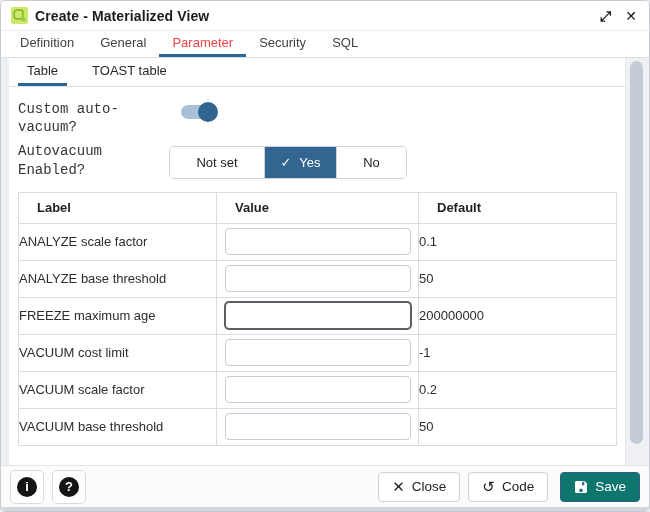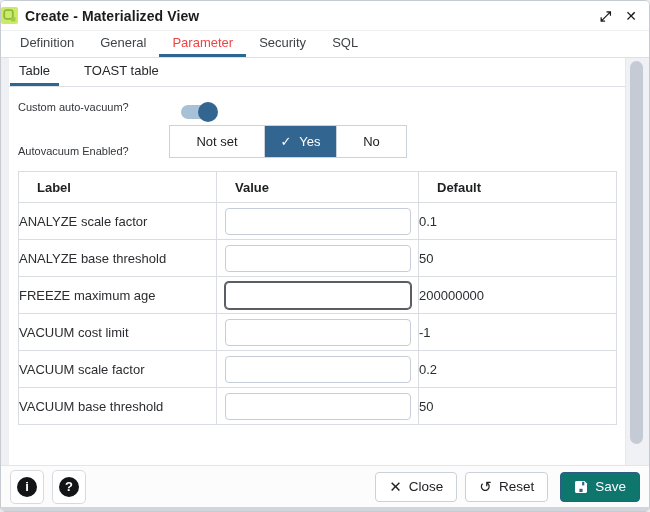--- a/index.html
+++ b/index.html
@@ -3,60 +3,60 @@
 <meta charset="utf-8">
 <style>
   * { box-sizing: border-box; margin: 0; padding: 0; }
   html,body { width:650px; height:512px; overflow:hidden;
     font-family:"Liberation Sans","DejaVu Sans",sans-serif; background:#e9ebee; }
   .dialog { width:650px; height:512px; background:#fff; border:1px solid #c6cbd1;
     border-radius:5px; overflow:hidden; display:flex; flex-direction:column; }
 
   
   .titlebar { height:30px; flex:0 0 30px; display:flex; align-items:center;
-    padding:0 12px 0 0; gap:7px; background:#fff; border-bottom:1px solid #eceef0; }
+    padding:0 12px 0 10px; gap:7px; background:#fff; border-bottom:1px solid #eceef0; }
   .title { font-size:14px; font-weight:700; color:#1c1c1c; letter-spacing:.1px; }
   .winbtns { margin-left:auto; display:flex; align-items:center; gap:14px; }
   .winbtn { font-size:14px; color:#17191b; cursor:pointer; line-height:1; font-weight:700; }
 
   
   .tabbar { height:27px; flex:0 0 27px; display:flex; padding:0 6px;
     border-bottom:1px solid #dcdfe3; background:#fff; }
   .tab { padding:0 13px; font-size:13px; color:#3f4347; display:flex; align-items:center;
     border-bottom:3px solid transparent; cursor:pointer; }
   .tab.active { color:#ef4444; border-bottom-color:#2c6693; }
 
   
   .content { flex:1 1 auto; display:flex; overflow:hidden; background:#fff; position:relative; }
   .gutter-left { width:8px; flex:0 0 8px; background:#eef0f3; }
   .panel { flex:1 1 auto; overflow:hidden; }
   .scroll-region { width:24px; flex:0 0 24px; background:#f0f1f4;
     border-left:1px solid #e6e8ec; position:relative; }
   .scroll-thumb { position:absolute; top:3px; left:4px; width:13px; height:94%;
     background:#c5cbd5; border-radius:7px; }
 
-  .subtabs { display:flex; gap:16px; padding-left:1px; height:29px;
+  .subtabs { display:flex; gap:16px; padding-left:9px; height:29px;
     border-bottom:1px solid #dcdfe3; }
   .subtab { padding:0 9px; font-size:13px; color:#26282b; display:flex; align-items:center;
     border-bottom:3px solid transparent; cursor:pointer; }
   .subtab.active { border-bottom-color:#2c6693; }
 
   .field-row { display:flex; padding-left:9px; margin-top:13px; }
   .field-row.center { align-items:flex-end; margin-top:6px; }
-  .field-label { width:150px; flex:0 0 150px; font-size:11px; color:#33363a; line-height:1.3; }
+  .field-label { width:150px; flex:0 0 150px; font-size:14px; color:#33363a; line-height:1.3;font-family:Liberation Mono, monospace; }
   .field-label span { display:block; max-width:112px; }
 
   
   .toggle { width:33px; height:14px; background:#a9c1d6; border-radius:7px; position:relative;
     margin-left:13px; margin-top:5px; cursor:pointer; }
   .toggle .thumb { position:absolute; right:-4px; top:-3px; width:20px; height:20px;
     background:#326690; border-radius:50%; }
 
   
-  .segmented { display:inline-flex; height:33px; border:1px solid #ccd2d9; border-radius:0;
+  .segmented { display:inline-flex; height:33px; border:1px solid #ccd2d9; border-radius:5px;
     overflow:hidden; background:#fff; margin-left:1px; }
   .seg { border:none; background:#fff; font-size:13px; color:#202225; cursor:pointer;
     font-family:inherit; display:inline-flex; align-items:center; justify-content:center; gap:8px; }
   .seg + .seg { border-left:1px solid #ccd2d9; }
   .seg.selected { background:#326690; color:#fff; }
   .seg-notset { width:94px; } .seg-yes { width:72px; } .seg-no { width:70px; }
   .check { font-size:13px; }
 
   
   table.params { margin:13px 0 0 9px; width:598px; border-collapse:collapse; table-layout:fixed; }
@@ -229,21 +229,21 @@
     <button class="icon-btn">
       <span class="circle">?</span>
     </button>
 
     <button class="btn btn-close">
       <span class="bicon">✕</span>
       <span>Close</span>
     </button>
     <button class="btn btn-reset">
       <span class="bicon">↺</span>
-      <span>Reset</span>
+      <span>Code</span>
     </button>
     <button class="btn btn-save">
       <span style="display:flex">
         <svg width="14" height="14" viewBox="0 0 14 14">
           <path fill="#fff" d="M1 2.5C1 1.7 1.7 1 2.5 1h8L13 3.5v8c0 .8-.7 1.5-1.5 1.5h-9C1.7 13 1 12.3 1 11.5z"></path>
           <rect x="8.1" y="1.8" width="2.2" height="3.6" fill="#326690"></rect>
           <rect x="5.4" y="8.8" width="3.2" height="3.2" fill="#326690"></rect>
         </svg>
       </span>
       <span>Save</span>

